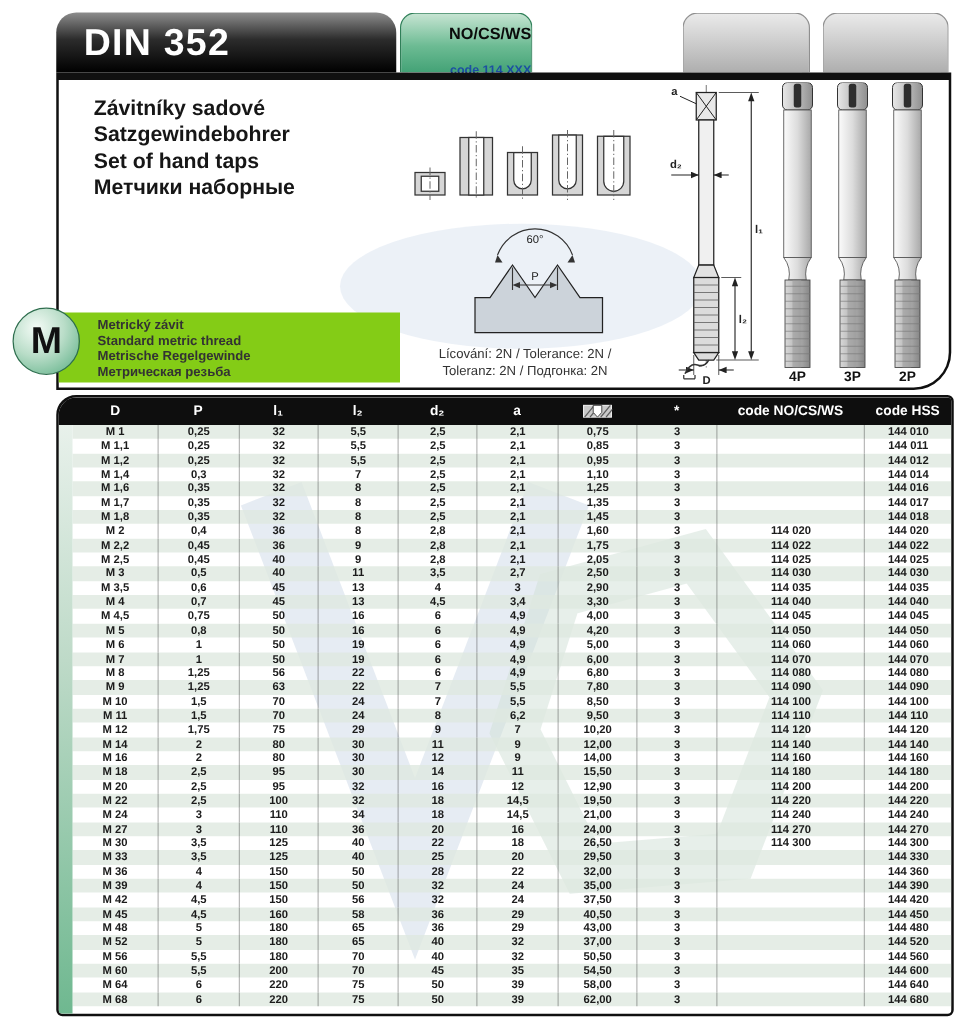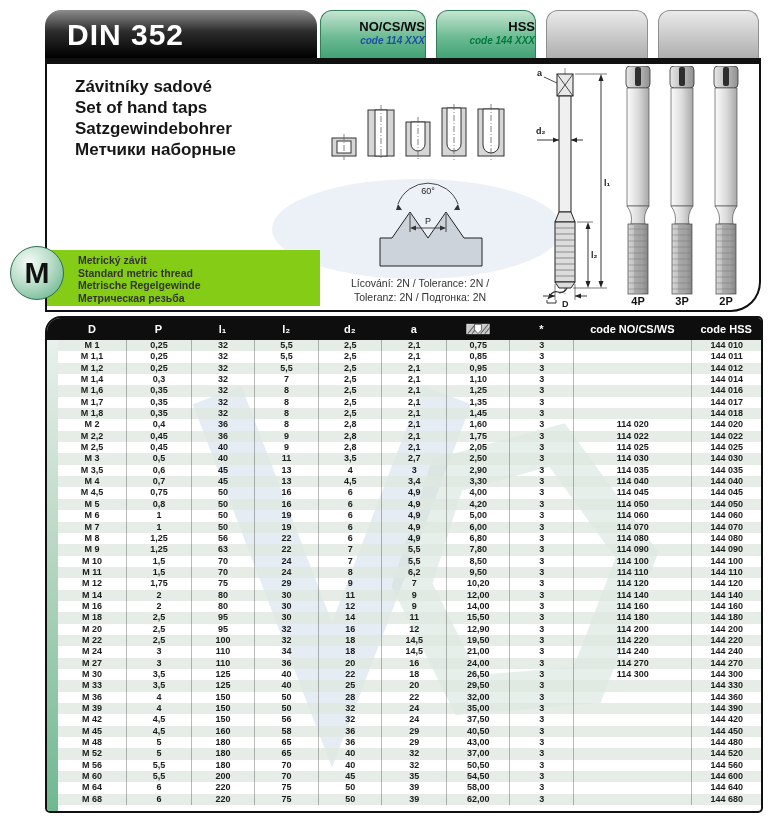--- a/index.html
+++ b/index.html
@@ -11,21 +11,21 @@
            background:linear-gradient(#8d8d8d,#2c2c2c 45%,#000);
            border-radius:16px 16px 0 0;color:#fff;font-size:30px;font-weight:bold;
            line-height:50px;padding-left:22px;box-sizing:border-box;letter-spacing:1px;}
   .tab{position:absolute;top:10px;height:48px;border-radius:12px 12px 0 0;
        box-sizing:border-box;text-align:center;padding-top:8px;}
   .tab.green{background:linear-gradient(#c6e4d2,#6cbb93 55%,#43a276);border:1px solid #2f7f58;border-bottom:none;text-align:right;}
   .tab.gray{background:linear-gradient(#eaeaea,#aeaeae);border:1px solid #8f8f8f;border-bottom:none;}
   .t1{left:320px;width:106px}.t2{left:436px;width:100px}
   .t3{left:546px;width:102px}.t4{left:658px;width:101px}
   .tab-title{font-size:13px;font-weight:bold;color:#0b0b0b;line-height:15px;}
-  .tab-code{font-size:10px;font-weight:bold;margin-top:1px;font-style:italic;}
+  .tab-code{font-size:10px;font-weight:bold;margin-top:17px;}
   .code-blue{color:#1c4fa2}.code-green{color:#007a3d}
 
   
   .upperbox{position:absolute;left:45px;top:58px;width:716px;height:254px;
             box-sizing:border-box;border:2px solid #101010;border-top:6px solid #101010;
             border-radius:0 0 30px 0;background:#fff;}
   .titles{position:absolute;left:28px;top:12px;z-index:2;}
   .titles div{font-size:17px;font-weight:bold;color:#161616;line-height:21px;}
   .mstrip{position:absolute;left:0;top:186px;width:273px;height:56px;background:#84cc16;
           z-index:1;padding:4px 0 0 31px;box-sizing:border-box;}
@@ -69,37 +69,33 @@
 
 <div class="page">
 
   <div class="tab-din">
     <span>DIN 352</span>
   </div>
   <div class="tab green t1">
     <div class="tab-title">NO/CS/WS</div>
     <div class="tab-code code-blue">code 114 XXX</div>
   </div>
-  <div class="tab green t2">
-    <div class="tab-title">HSS</div>
-    <div class="tab-code code-green">code 144 XXX</div>
-  </div>
   <div class="tab gray t3"></div>
   <div class="tab gray t4"></div>
 
   <div class="upperbox">
 
     <svg class="wm-up" width="300" height="110">
       <ellipse cx="150" cy="55" rx="145" ry="50" fill="#dce5f0" opacity="0.55"></ellipse>
     </svg>
 
     <div class="titles">
         <div>Závitníky sadové</div>
+        <div>Satzgewindebohrer</div>
         <div>Set of hand taps</div>
-        <div>Satzgewindebohrer</div>
         <div>Метчики наборные</div>
       </div>
 
     <svg class="holes" width="185" height="58" viewBox="0 0 185 58">
       <g stroke="#333" stroke-width="1">
         <rect x="2" y="36" width="24" height="18" fill="#d6d6d6"></rect>
         <rect x="7" y="39" width="14" height="12" fill="#fff"></rect>
         <rect x="38" y="8" width="26" height="46" fill="#d6d6d6"></rect>
         <rect x="45" y="8" width="12" height="46" fill="#fff"></rect>
         <rect x="76" y="20" width="24" height="34" fill="#d6d6d6"></rect>

